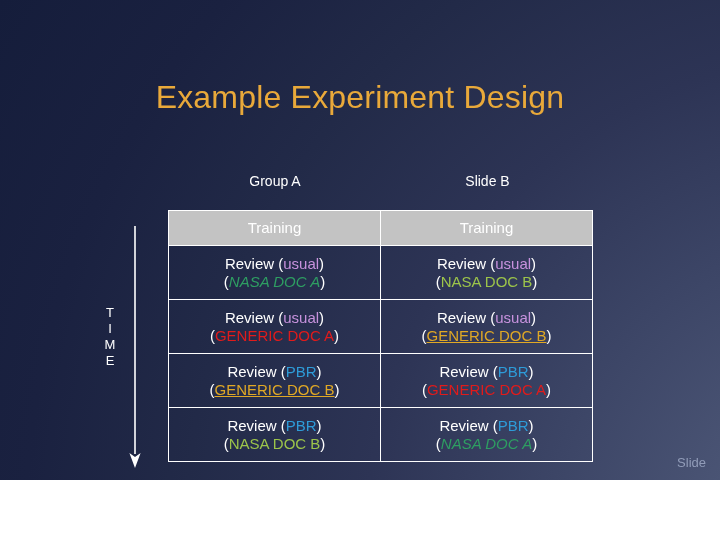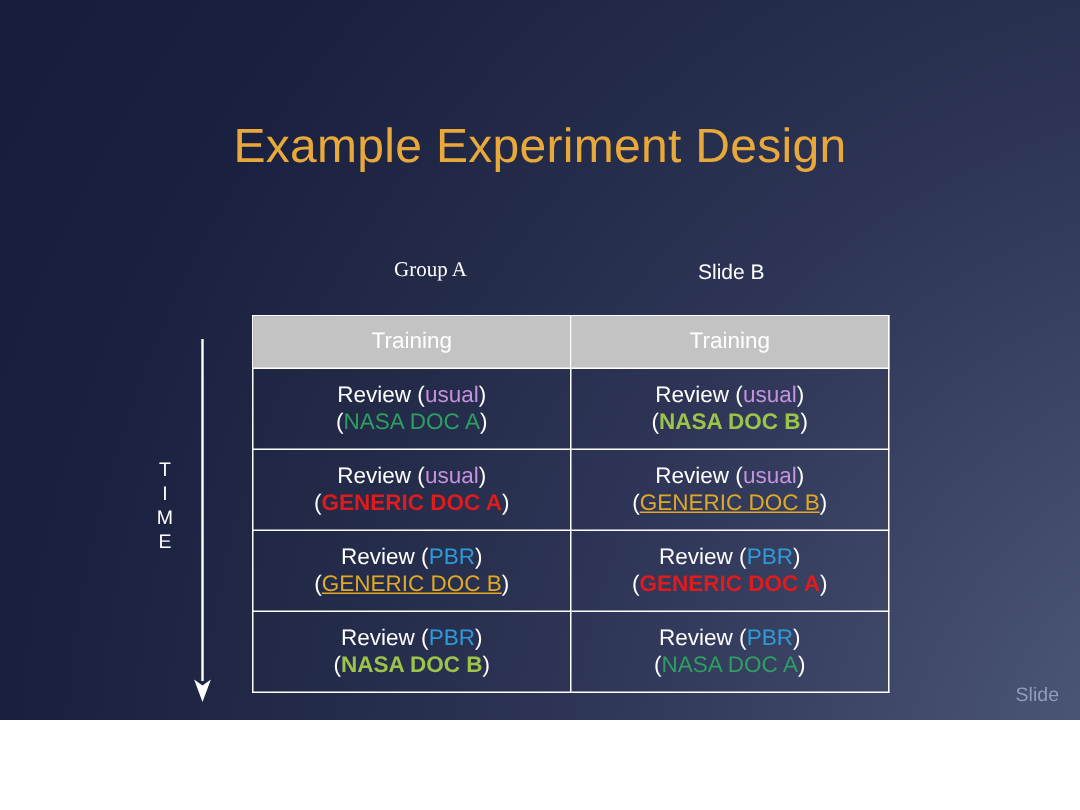--- a/index.html
+++ b/index.html
@@ -69,21 +69,21 @@
 
   
   .group-head {
     position: absolute;
     top: 173px;
     color: #ffffff;
     font-size: 14px;
     text-align: center;
     white-space: nowrap;
   }
-  #group-a-head { left: 180px; width: 214px; font-family: Liberation Serif, serif; }
+  #group-a-head { left: 168px; width: 214px; }
   #group-b-head { left: 382px; width: 211px; }
 
   
   #design-table {
     position: absolute;
     left: 168px;
     top: 210px;
     width: 425px;
     border-collapse: collapse;
     table-layout: fixed;
@@ -107,23 +107,23 @@
     height: 53px;
     margin-top: 47px;
   }
   .l1 { display: block; }
   .l2 { display: block; }
   .small { font-size: 13px; }
 
   
   .c-usual   { color: #c792dd; }
   .c-pbr     { color: #2e9bd8; }
-  .c-nasa-a  { color: #2e9e62; }
-  .c-nasa-b  { color: #9cc44a; font-weight: bold; }
-  .c-gen-a   { color: #e01b1b; font-weight: bold; }
+  .c-nasa-a  { color: #2e9e62; font-style: italic; }
+  .c-nasa-b  { color: #9cc44a; }
+  .c-gen-a   { color: #e01b1b; }
   .c-gen-b   { color: #e0a825; text-decoration: underline; }
   .paren     { color: #ffffff; }
 
   
   #slide-footer {
     position: absolute;
     right: 14px;
     bottom: 10px;
     color: #919cb8;
     font-size: 13px;

